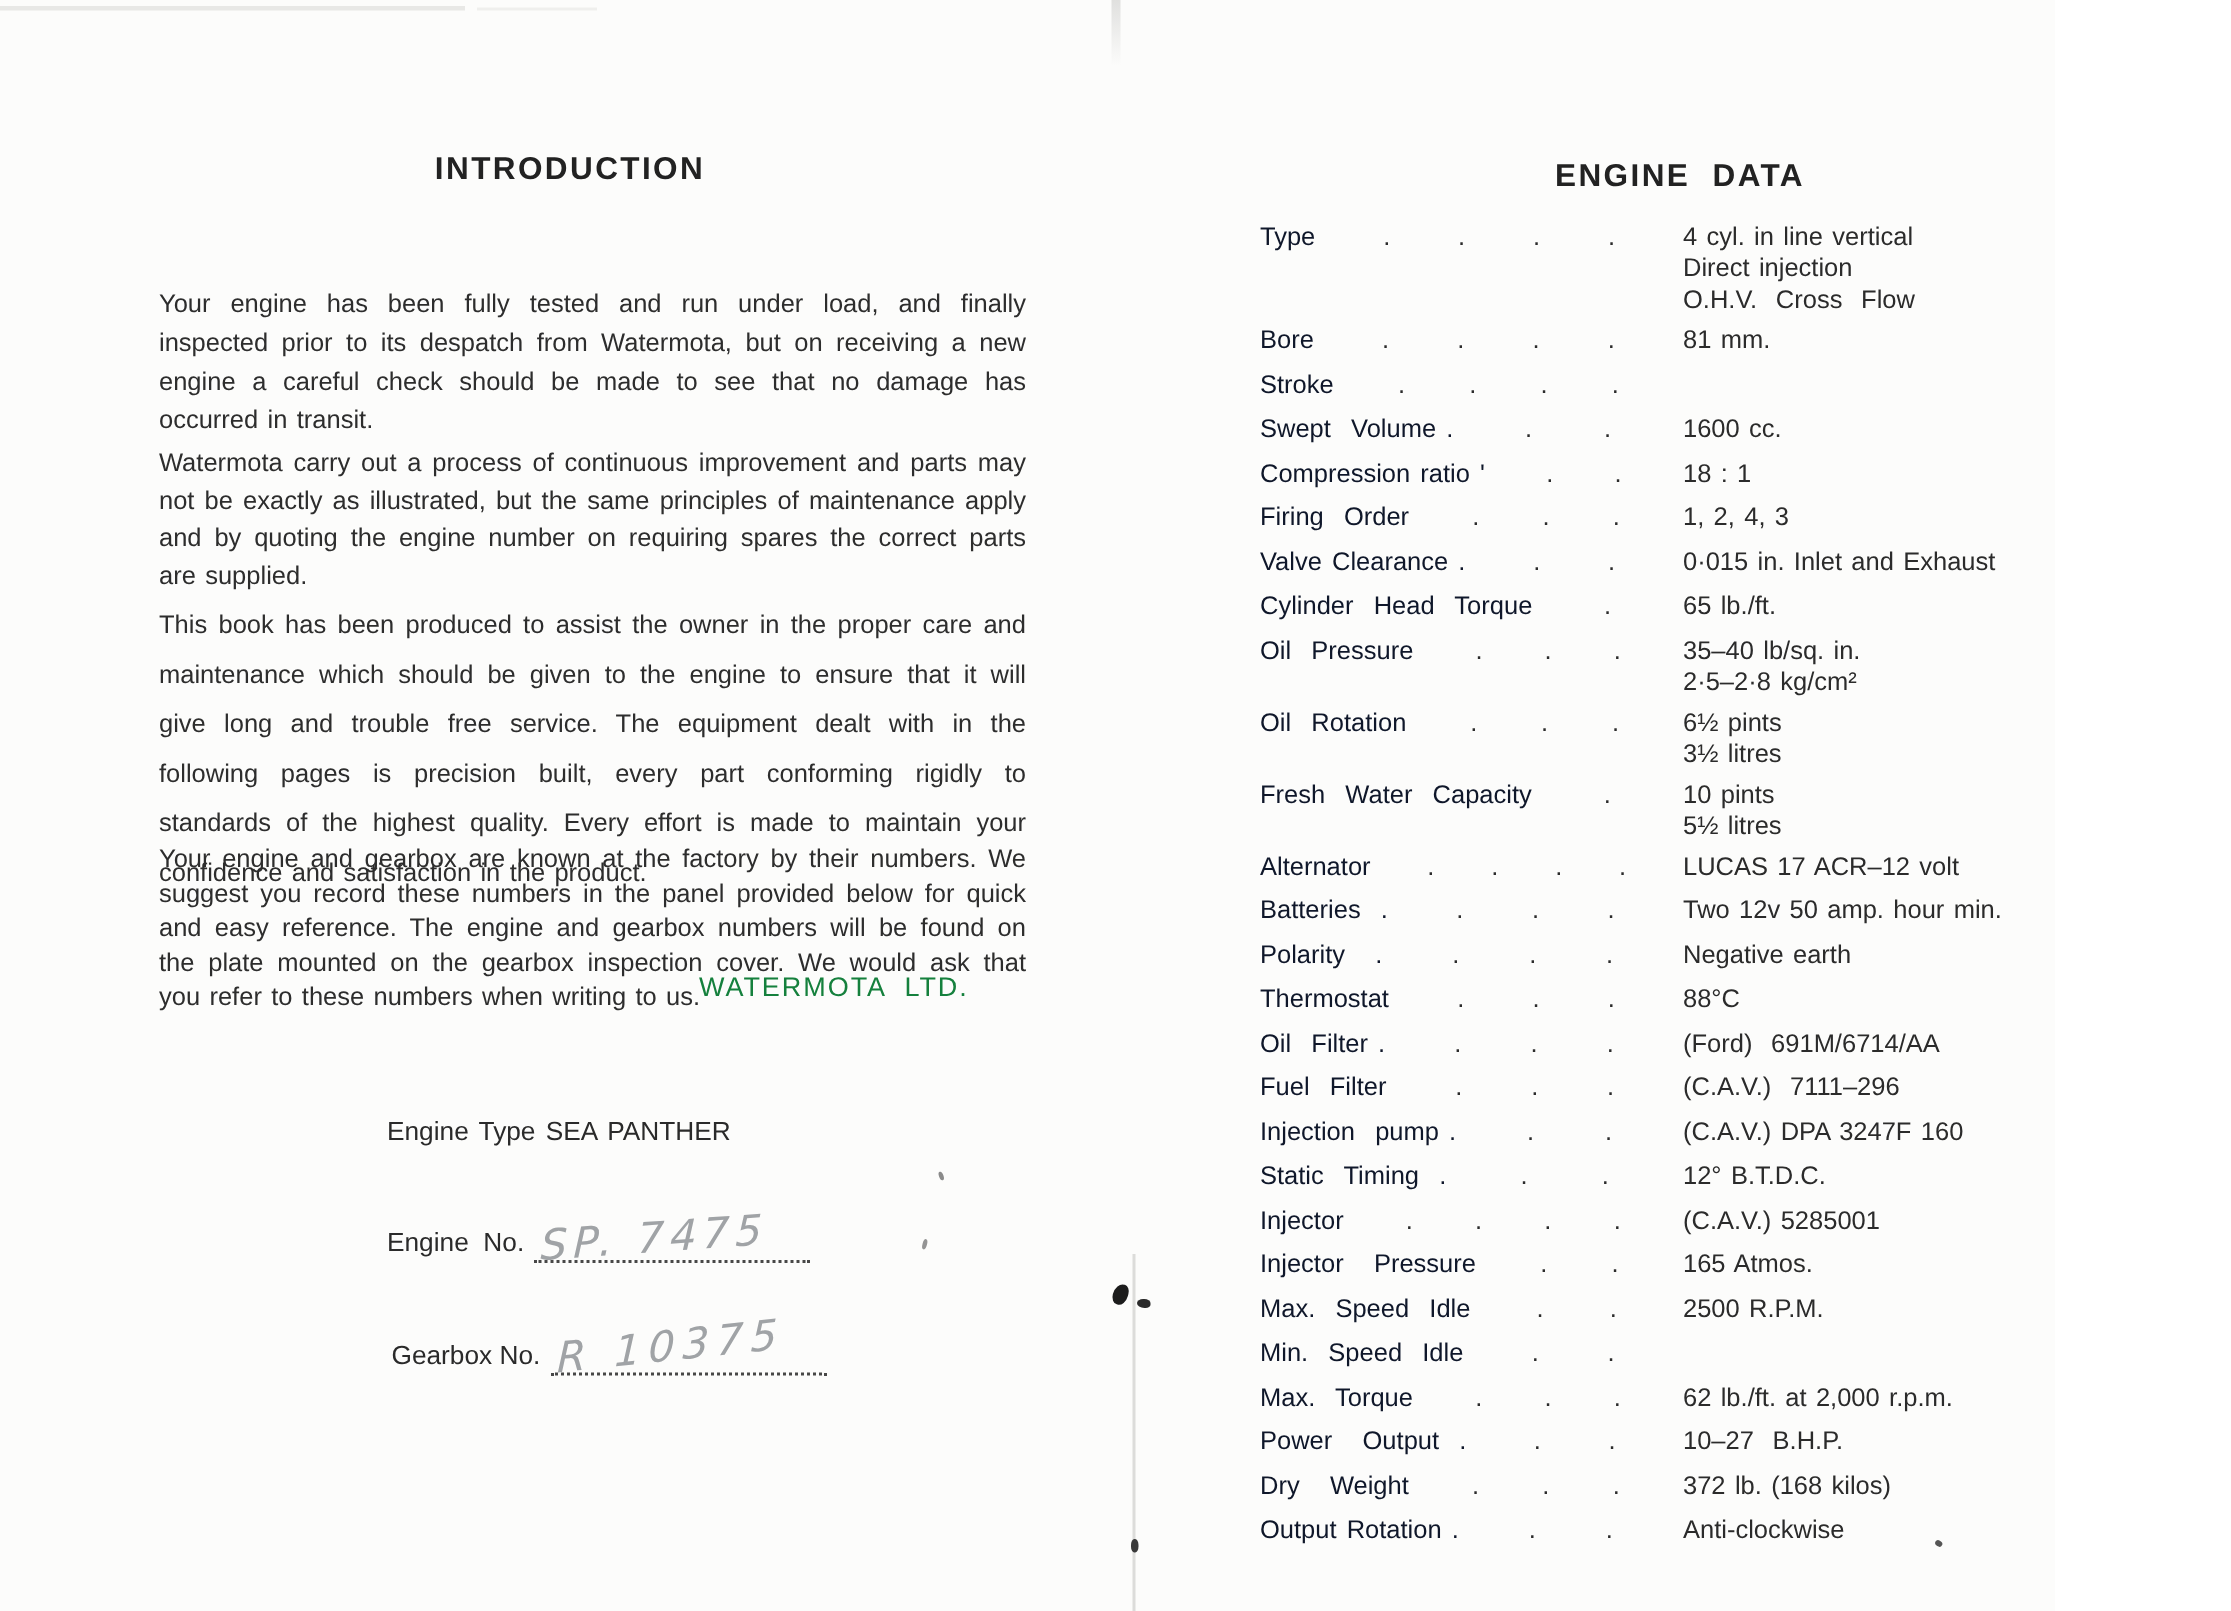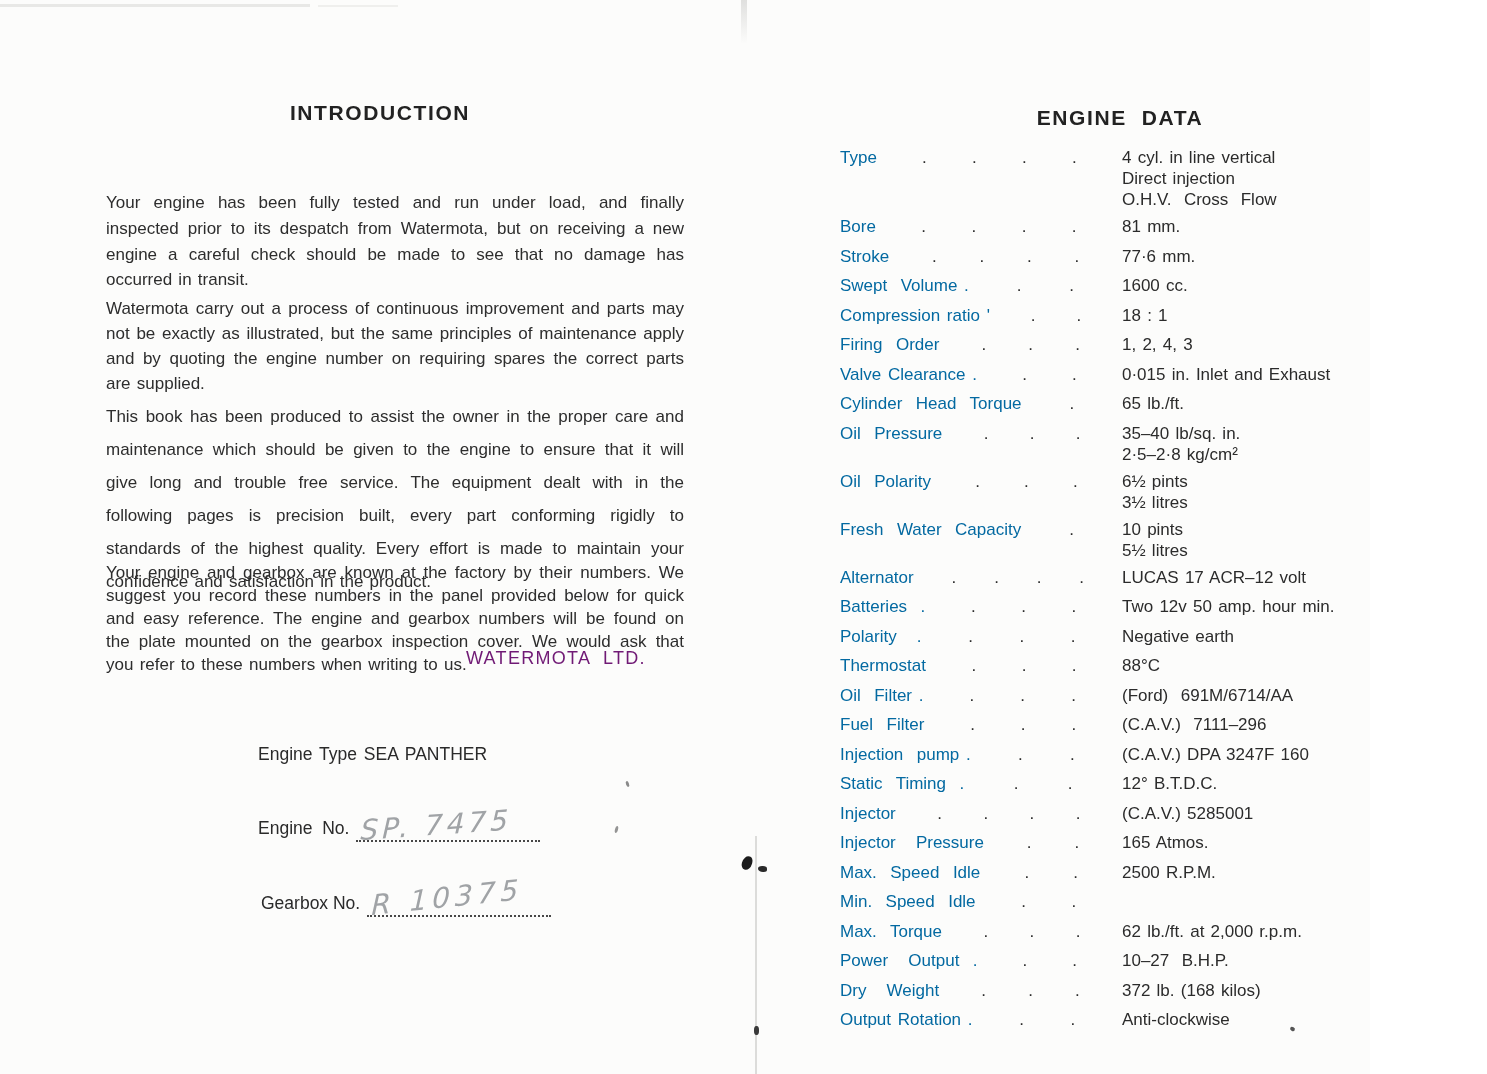--- a/index.html
+++ b/index.html
@@ -21,21 +21,21 @@
     position:absolute;left:106px;width:578px;text-align:justify;
     font-size:17px;color:#2d2d2d;word-spacing:1.5px;margin-top:44px;
   }
   #para-1{top:146px;line-height:25.8px;}
   #para-2{top:252px;line-height:25px;}
   #para-3{top:356px;line-height:33px;}
   #para-4{top:517px;line-height:23px;}
 
   .signature{
     position:absolute;left:466px;top:648px;font-size:18px;
-    letter-spacing:1.3px;white-space:pre;color:#701a75;
+    letter-spacing:1.3px;white-space:pre;color:#15803d;
   }
   .engine-type{
     position:absolute;left:258px;top:744px;font-size:17.5px;
     word-spacing:2px;color:#2a2a2a;
   }
 
   
   .fill-row{position:absolute;display:flex;align-items:flex-end;font-size:17.5px;}
   #engine-no-row{left:258px;top:812px;}
   #gearbox-no-row{left:261px;top:887px;}
@@ -50,21 +50,21 @@
     transform:rotate(-4deg) skewX(-6deg);transform-origin:left bottom;
     font-family:"DejaVu Sans", sans-serif;
   }
   #gearbox-no-row .handwriting{transform:rotate(-6deg) skewX(-8deg);letter-spacing:5px;}
 
   
   .spec-table{position:absolute;left:840px;top:147px;width:592px;}
   .spec-row{display:flex;margin-bottom:8.5px;font-size:17px;line-height:21px;}
   .spec-row.multi{margin-bottom:6px;}
   .spec-left{width:282px;display:flex;flex:none;}
-  .spec-label{white-space:pre;word-spacing:2px;color:#0369a1;}
+  .spec-label{white-space:pre;word-spacing:2px;color:#0f172a;}
   .spec-dots{flex:1;display:flex;justify-content:space-evenly;color:#2b2b2b;}
   .spec-value{flex:1;white-space:pre-wrap;word-spacing:1.5px;color:#2b2b2b;}
 
   
   .artifact{position:absolute;pointer-events:none;}
   #edge-streak{left:0;top:4px;width:310px;height:3px;background:#e8e8e6;}
   #edge-streak2{left:318px;top:5px;width:80px;height:2px;background:#efefed;}
   #fold-top{left:741px;top:0;width:6px;height:44px;
     background:linear-gradient(180deg,#c9c9c7,rgba(250,250,249,0));opacity:.55;}
   #fold-line{left:755px;top:836px;width:2px;height:238px;background:#dcdcda;}
@@ -154,21 +154,20 @@
         <div class="spec-row">
           <div class="spec-left">
             <span class="spec-label">Stroke</span>
             <span class="spec-dots">
               <span class="dot">.</span>
               <span class="dot">.</span>
               <span class="dot">.</span>
               <span class="dot">.</span>
             </span>
           </div>
-          <div class="spec-value"><div>77·6 mm.</div></div>
         </div>
         <div class="spec-row">
           <div class="spec-left">
             <span class="spec-label">Swept  Volume .</span>
             <span class="spec-dots">
               <span class="dot">.</span>
               <span class="dot">.</span>
             </span>
           </div>
           <div class="spec-value"><div>1600 cc.</div></div>
@@ -219,21 +218,21 @@
             <span class="spec-dots">
               <span class="dot">.</span>
               <span class="dot">.</span>
               <span class="dot">.</span>
             </span>
           </div>
           <div class="spec-value"><div>35–40 lb/sq. in.</div><div>2·5–2·8 kg/cm²</div></div>
         </div>
         <div class="spec-row multi">
           <div class="spec-left">
-            <span class="spec-label">Oil  Polarity</span>
+            <span class="spec-label">Oil  Rotation</span>
             <span class="spec-dots">
               <span class="dot">.</span>
               <span class="dot">.</span>
               <span class="dot">.</span>
             </span>
           </div>
           <div class="spec-value"><div>6½ pints</div><div>3½ litres</div></div>
         </div>
         <div class="spec-row multi">
           <div class="spec-left">

